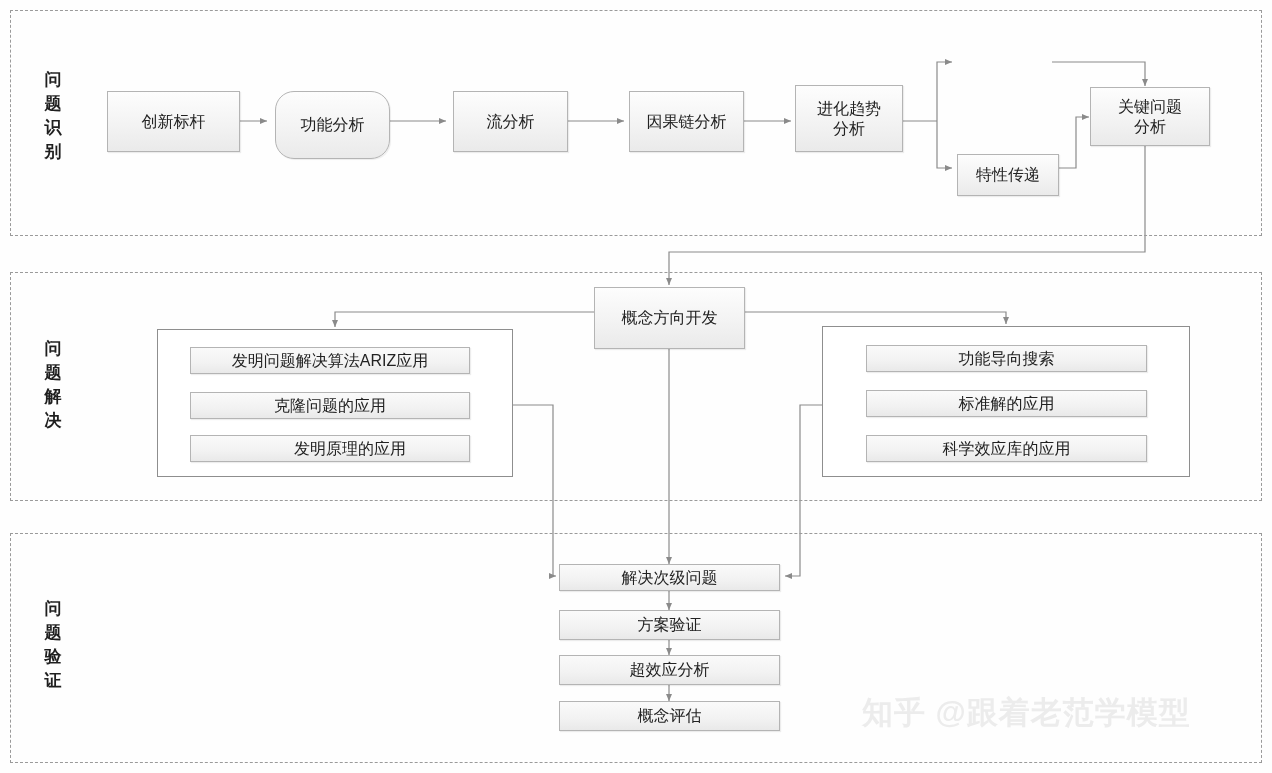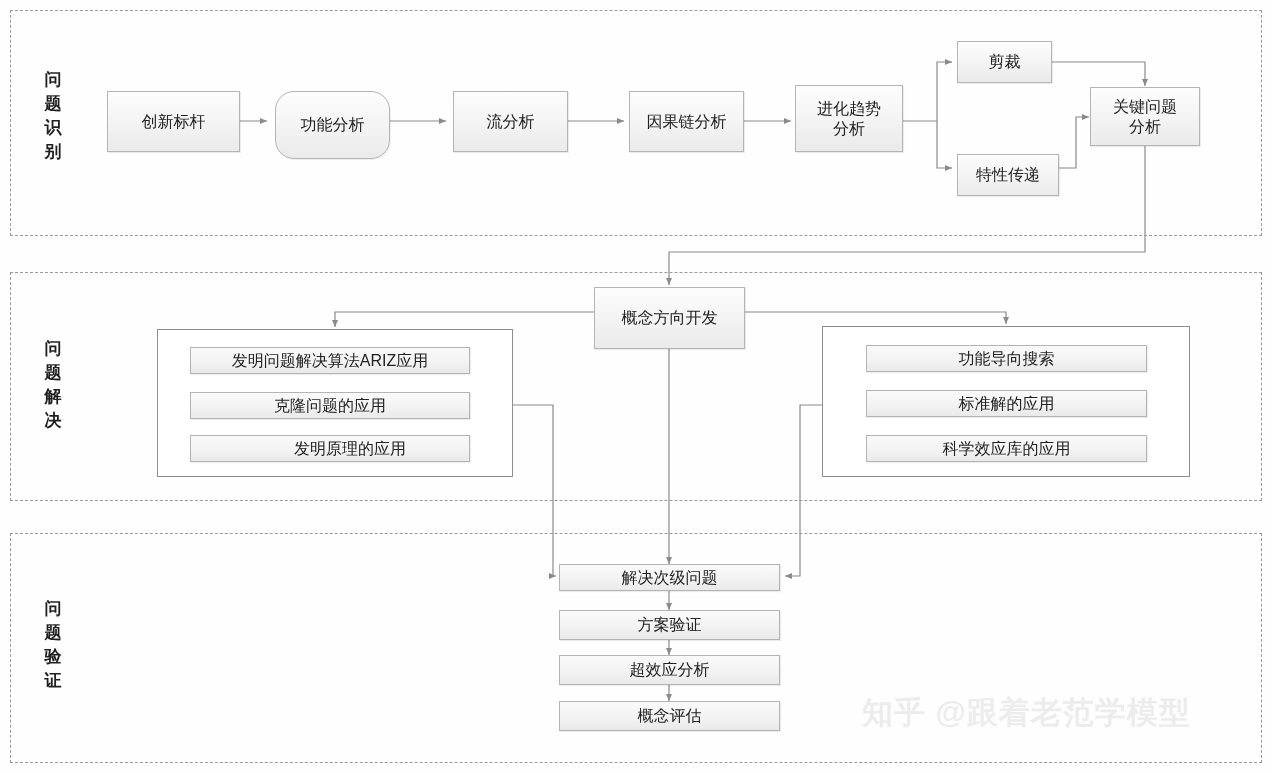--- a/index.html
+++ b/index.html
@@ -131,23 +131,22 @@
     <span>识</span>
     <span>别</span>
   </div>
 
   <div class="node" style="left:107px; top:91px; width:133px; height:61px;">创新标杆</div>
   <div class="node" style="left:275px; top:91px; width:115px; height:68px;border-radius:19px;">功能分析</div>
   <div class="node" style="left:453px; top:91px; width:115px; height:61px;">流分析</div>
   <div class="node" style="left:629px; top:91px; width:115px; height:61px;">因果链分析</div>
   <div class="node" style="left:795px; top:85px; width:108px; height:67px;">进化趋势
 分析</div>
-  <div class="node" style="left:957px; top:41px; width:95px; height:42px;">剪裁</div>
   <div class="node" style="left:957px; top:154px; width:102px; height:42px;">特性传递</div>
-  <div class="node" style="left:1090px; top:87px; width:110px; height:59px;">关键问题
+  <div class="node" style="left:1090px; top:87px; width:120px; height:59px;">关键问题
 分析</div>
 
   <div class="phase" style="left:10px; top:272px; width:1252px; height:229px;"></div>
   <div class="phase-label" style="left:40px; top:337px;">
     <span>问</span>
     <span>题</span>
     <span>解</span>
     <span>决</span>
   </div>
 

